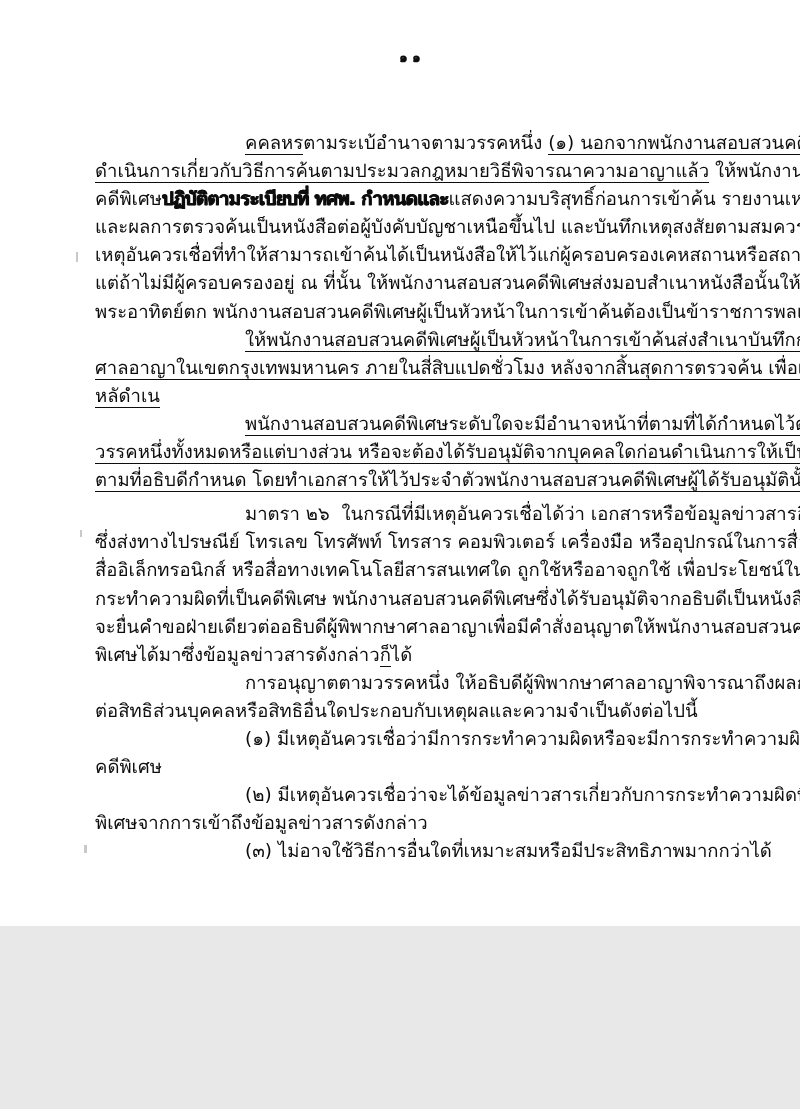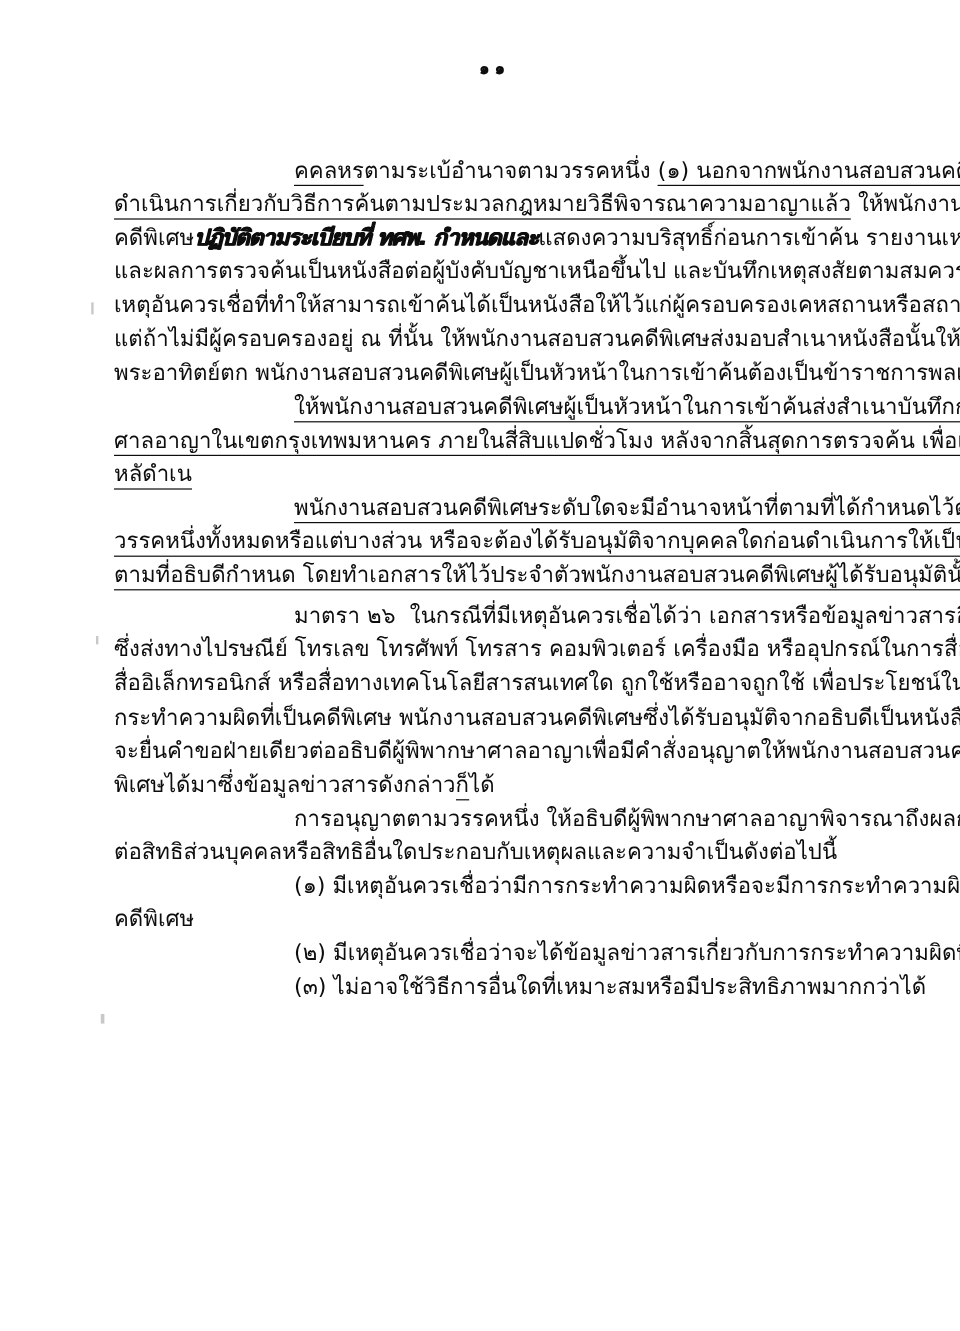--- a/index.html
+++ b/index.html
@@ -3,21 +3,21 @@
 <meta charset="utf-8">
 <style>
   html, body {
     margin: 0;
     padding: 0;
     background: #e8e8e8;
   }
   .page {
     position: relative;
     width: 800px;
-    height: 1109px;
+    height: 926px;
     background: #ffffff;
     color: #0d0d0d;
     font-family: "DejaVu Sans", "Liberation Sans", sans-serif;
     overflow: hidden;
   }
   .page-number {
     position: absolute;
     top: 46px;
     left: 0;
     width: 100%;
@@ -44,21 +44,20 @@
   .line.indent { padding-left: 150px; }
   .seg { }
   .seg.underline {
     border-bottom: 1.5px solid #0d0d0d;
     padding-bottom: 1px;
   }
   .seg.overstrike {
     font-weight: 700;
     letter-spacing: -0.6px;
     text-shadow: 0.7px 0 0 currentColor, -0.5px 0 0 currentColor;
-    font-style: italic;
   }
   
   .scan-mark {
     position: absolute;
     background: #9a9a9a;
     opacity: 0.55;
   }
 </style>
 </head>
 <body>
@@ -97,20 +96,21 @@
       <div class="paragraph">
         <div class="line indent"><span class="seg">การอนุญาตตามวรรคหนึ่ง ให้อธิบดีผู้พิพากษาศาลอาญาพิจารณาถึงผลกระทบ</span></div>
         <div class="line"><span class="seg">ต่อสิทธิส่วนบุคคลหรือสิทธิอื่นใดประกอบกับเหตุผลและความจำเป็นดังต่อไปนี้</span></div>
       </div>
       <div class="paragraph">
         <div class="line indent"><span class="seg">(๑) มีเหตุอันควรเชื่อว่ามีการกระทำความผิดหรือจะมีการกระทำความผิดที่เป็น</span></div>
         <div class="line"><span class="seg">คดีพิเศษ</span></div>
       </div>
       <div class="paragraph">
         <div class="line indent"><span class="seg">(๒) มีเหตุอันควรเชื่อว่าจะได้ข้อมูลข่าวสารเกี่ยวกับการกระทำความผิดที่เป็นคดี</span></div>
+        <div class="line"><span class="seg">พิเศษจากการเข้าถึงข้อมูลข่าวสารดังกล่าว</span></div>
       </div>
       <div class="paragraph">
         <div class="line indent"><span class="seg">(๓) ไม่อาจใช้วิธีการอื่นใดที่เหมาะสมหรือมีประสิทธิภาพมากกว่าได้</span></div>
       </div>
     </div>
 
   <div class="scan-mark" style="left:76px; top:252px; width:2px; height:10px;"></div>
   <div class="scan-mark" style="left:80px; top:530px; width:2px; height:7px;"></div>
   <div class="scan-mark" style="left:84px; top:845px; width:3px; height:8px;"></div>
 </div>

